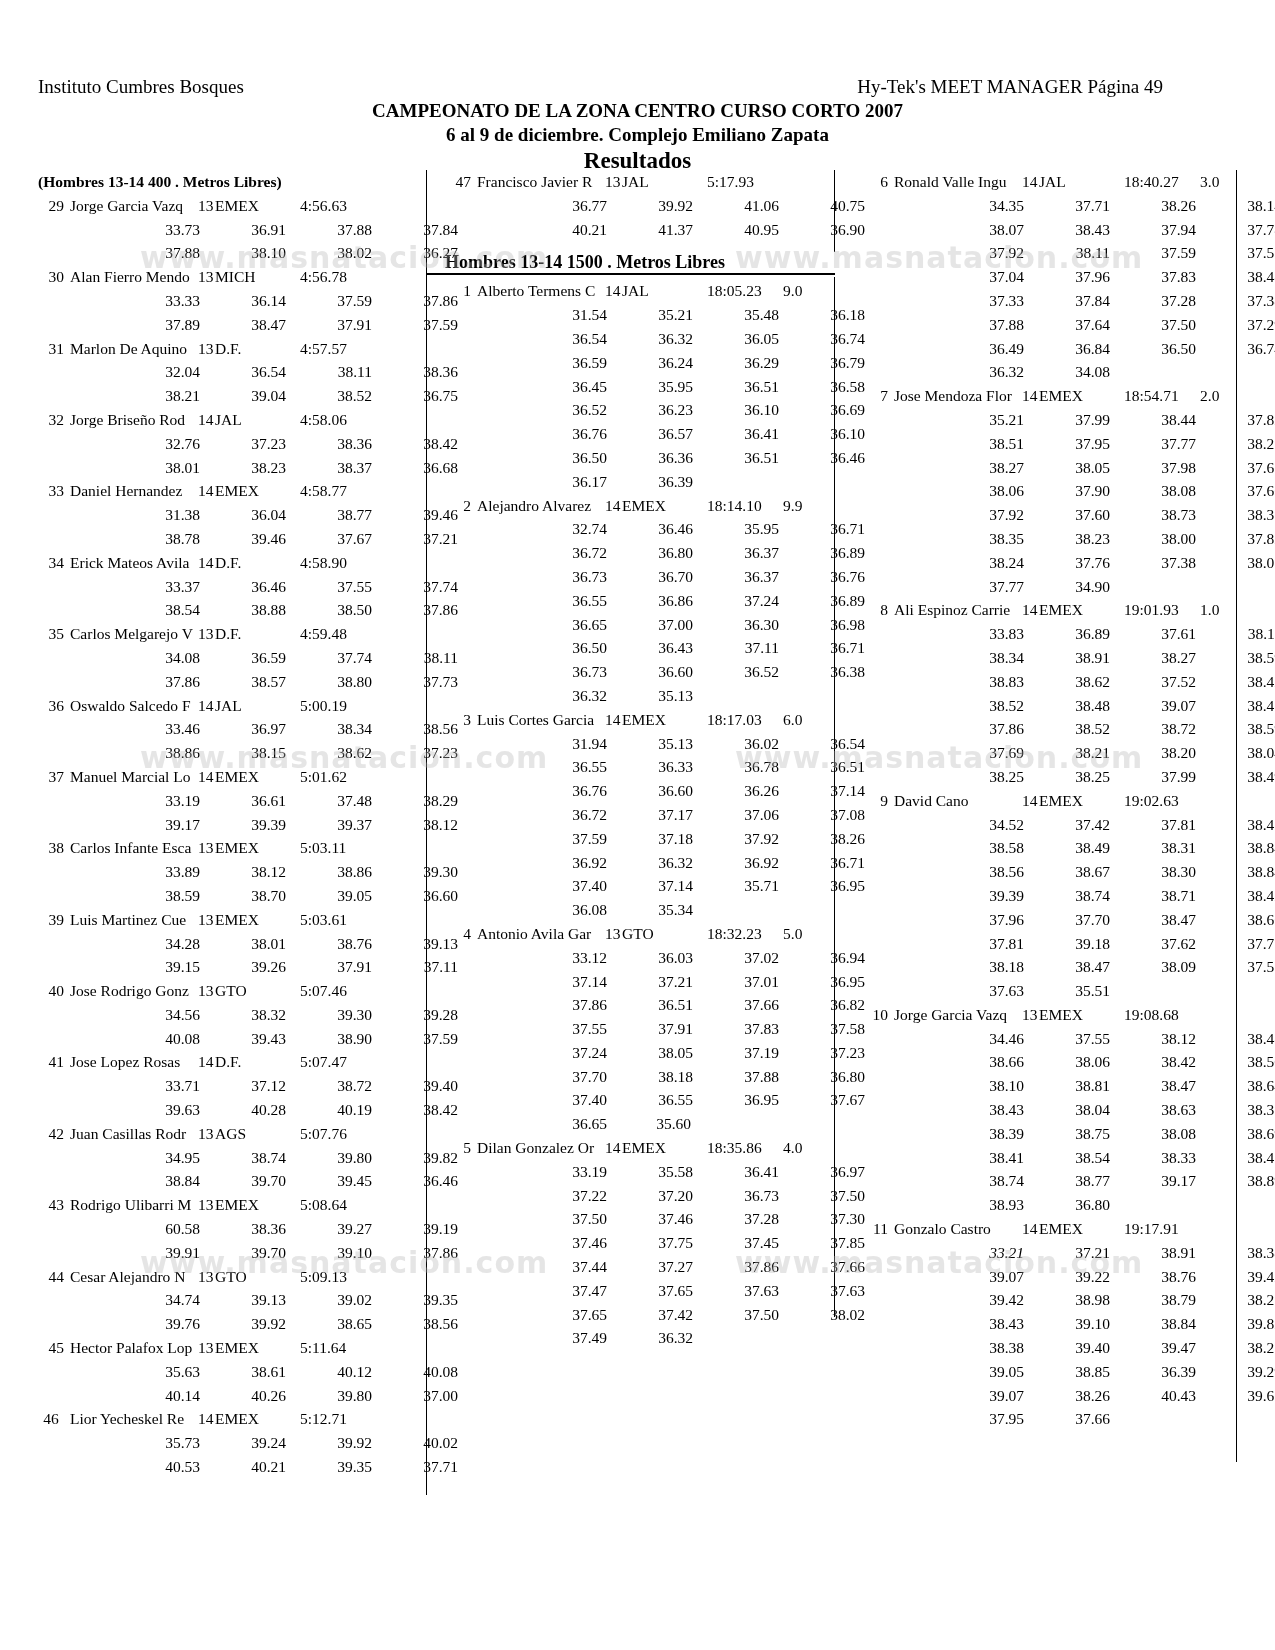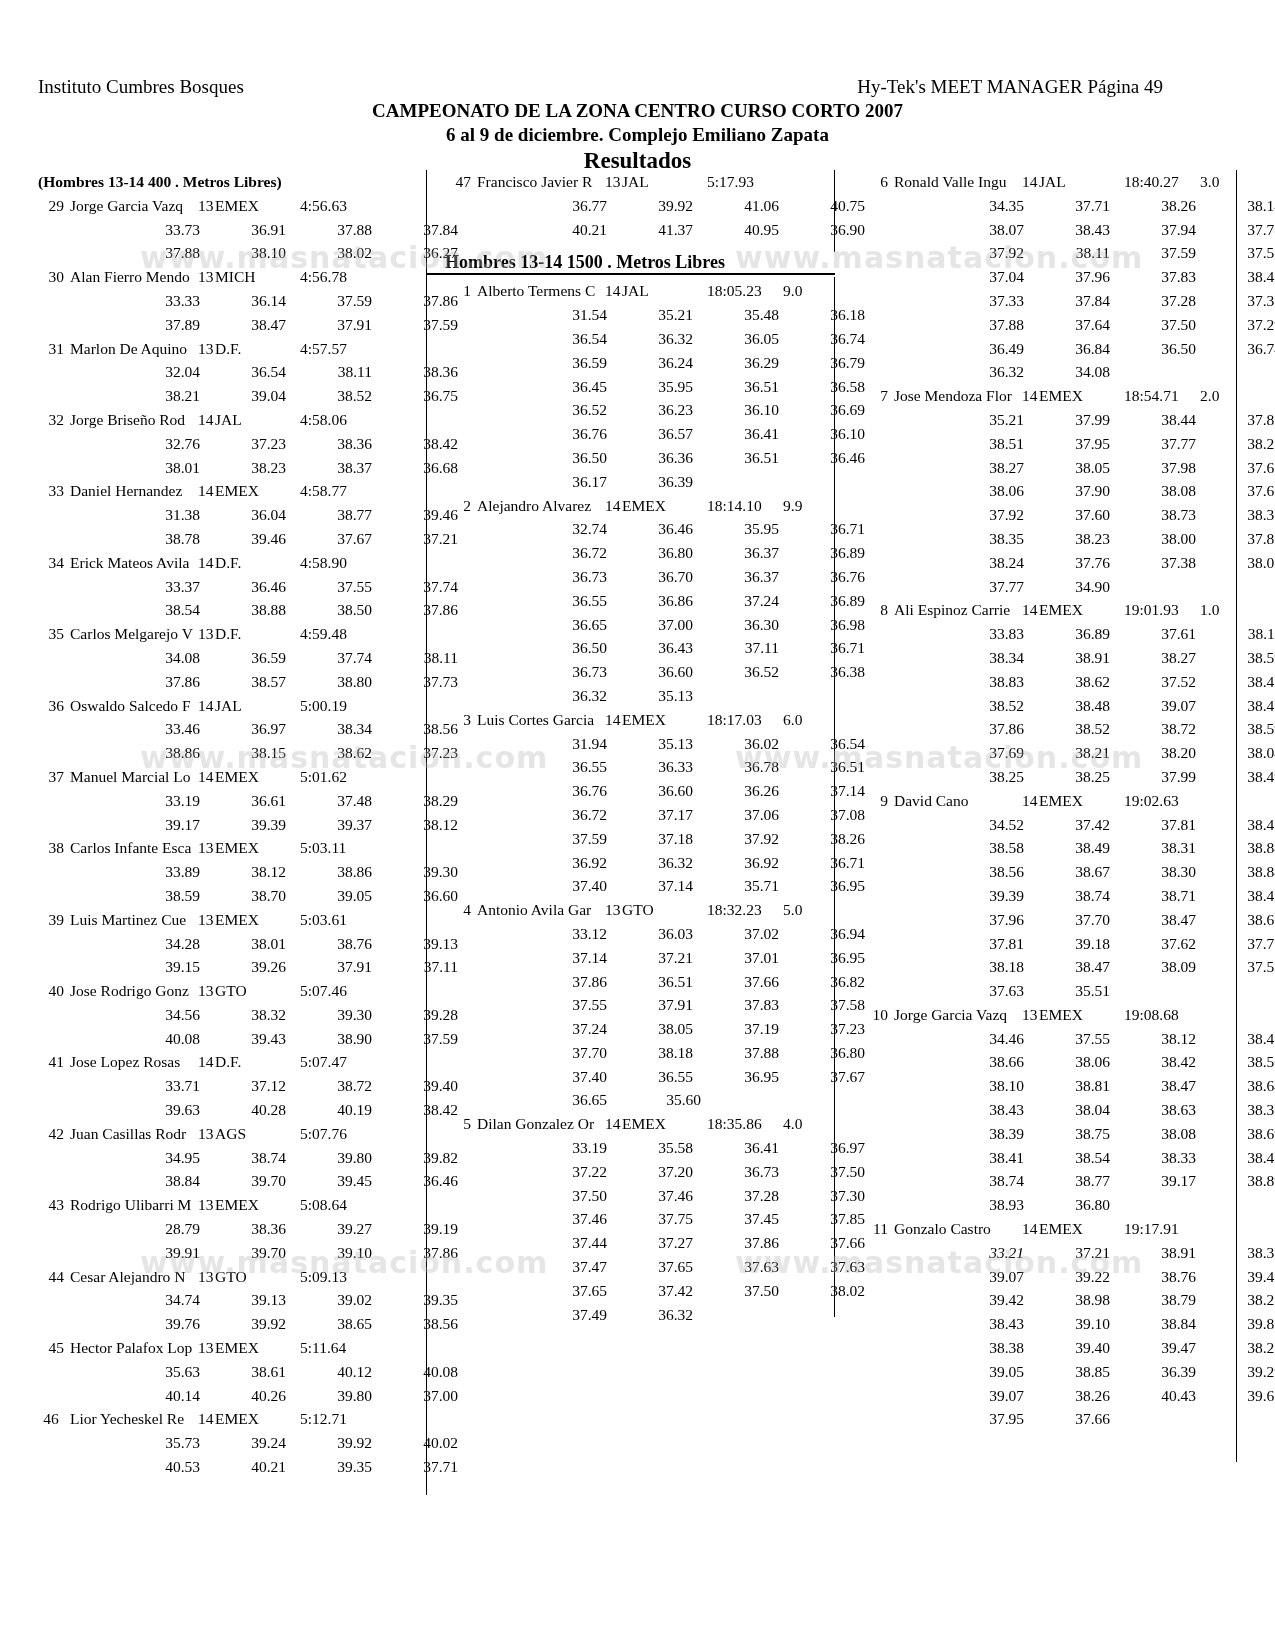--- a/index.html
+++ b/index.html
@@ -309,21 +309,21 @@
       <span class="split" style="left:366px;">36.46</span>
     </div>
     <div class="row">
       <span class="place" style="left:0;">43</span>
       <span class="name" style="left:32px;">Rodrigo Ulibarri M</span>
       <span class="age" style="left:160px;">13</span>
       <span class="team" style="left:177px;">EMEX</span>
       <span class="time" style="left:262px;">5:08.64</span>
     </div>
     <div class="row">
-      <span class="split" style="left:108px;">28.79</span>
+      <span class="split" style="left:108px;">60.58</span>
       <span class="split" style="left:194px;">38.36</span>
       <span class="split" style="left:280px;">39.27</span>
       <span class="split" style="left:366px;">39.19</span>
     </div>
     <div class="row">
       <span class="split" style="left:108px;">39.91</span>
       <span class="split" style="left:194px;">39.70</span>
       <span class="split" style="left:280px;">39.10</span>
       <span class="split" style="left:366px;">37.86</span>
     </div>
@@ -560,20 +560,24 @@
       <span class="split" style="left:280px;">36.92</span>
       <span class="split" style="left:366px;">36.71</span>
     </div>
     <div class="row">
       <span class="split" style="left:108px;">37.40</span>
       <span class="split" style="left:194px;">37.14</span>
       <span class="split" style="left:280px;">35.71</span>
       <span class="split" style="left:366px;">36.95</span>
     </div>
     <div class="row">
+      <span class="split" style="left:108px;">36.08</span>
+      <span class="split" style="left:194px;">35.34</span>
+    </div>
+    <div class="row">
       <span class="place" style="left:0;">4</span>
       <span class="name" style="left:32px;">Antonio Avila Gar</span>
       <span class="age" style="left:160px;">13</span>
       <span class="team" style="left:177px;">GTO</span>
       <span class="time" style="left:262px;">18:32.23</span>
       <span class="pts" style="left:338px;">5.0</span>
     </div>
     <div class="row">
       <span class="split" style="left:108px;">33.12</span>
       <span class="split" style="left:194px;">36.03</span>
@@ -611,21 +615,21 @@
       <span class="split" style="left:366px;">36.80</span>
     </div>
     <div class="row">
       <span class="split" style="left:108px;">37.40</span>
       <span class="split" style="left:194px;">36.55</span>
       <span class="split" style="left:280px;">36.95</span>
       <span class="split" style="left:366px;">37.67</span>
     </div>
     <div class="row">
       <span class="split" style="left:108px;">36.65</span>
-      <span class="split" style="left:202px;text-align:right;">35.60</span>
+      <span class="split" style="left:192px;text-align:right;">35.60</span>
     </div>
     <div class="row">
       <span class="place" style="left:0;">5</span>
       <span class="name" style="left:32px;">Dilan Gonzalez Or</span>
       <span class="age" style="left:160px;">14</span>
       <span class="team" style="left:177px;">EMEX</span>
       <span class="time" style="left:262px;">18:35.86</span>
       <span class="pts" style="left:338px;">4.0</span>
     </div>
     <div class="row">

